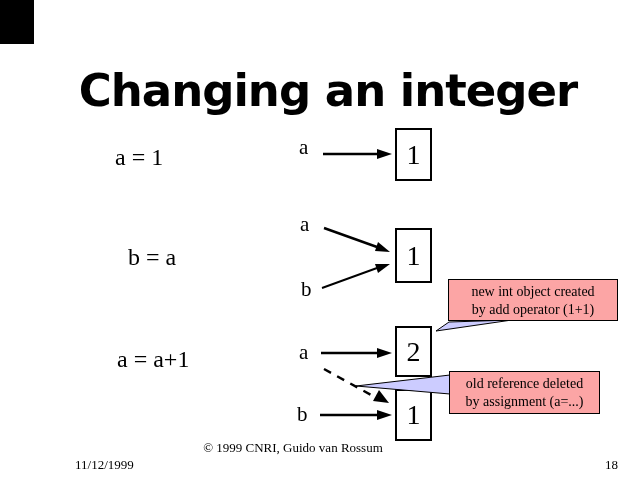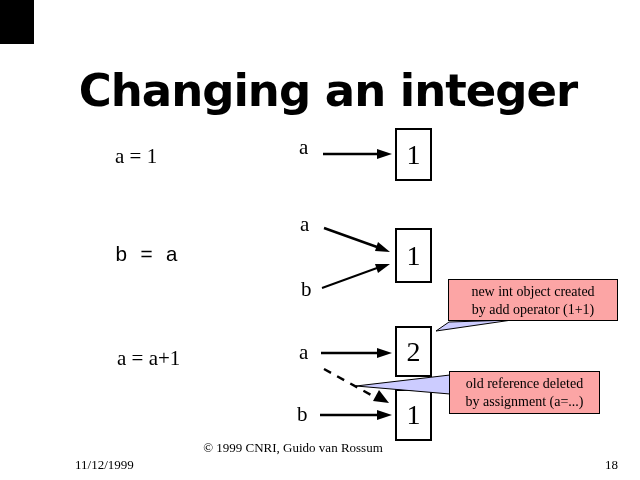--- a/index.html
+++ b/index.html
@@ -11,23 +11,23 @@
   .corner-mark{
     position:absolute;left:0;top:0;width:34px;height:44px;background:#000000;
   }
   .title{
     position:absolute;left:0;top:53px;width:632px;margin:12px;
     text-align:center;
     font-family:"DejaVu Sans","Liberation Sans",sans-serif;
     font-weight:bold;font-size:45px;letter-spacing:-1px;line-height:1.15;
     color:#000000;
   }
-  .expr{position:absolute;font-size:21px;white-space:pre;}
+  .expr{position:absolute;font-size:24px;white-space:pre;}
   .expr1{left:115px;top:144px;}
-  .expr2{left:115px;top:244px;font-family:Liberation Mono, monospace;}
+  .expr2{left:128px;top:244px;}
   .expr3{left:117px;top:346px;}
   .varlabel{position:absolute;font-size:21px;}
   .vl-g1a{left:299px;top:135px;}
   .vl-g2a{left:300px;top:212px;}
   .vl-g2b{left:301px;top:277px;}
   .vl-g3a{left:299px;top:340px;}
   .vl-g3b{left:297px;top:402px;}
   .valbox{
     position:absolute;width:33px;background:#ffffff;border:2px solid #000000;
     display:flex;align-items:center;justify-content:center;

